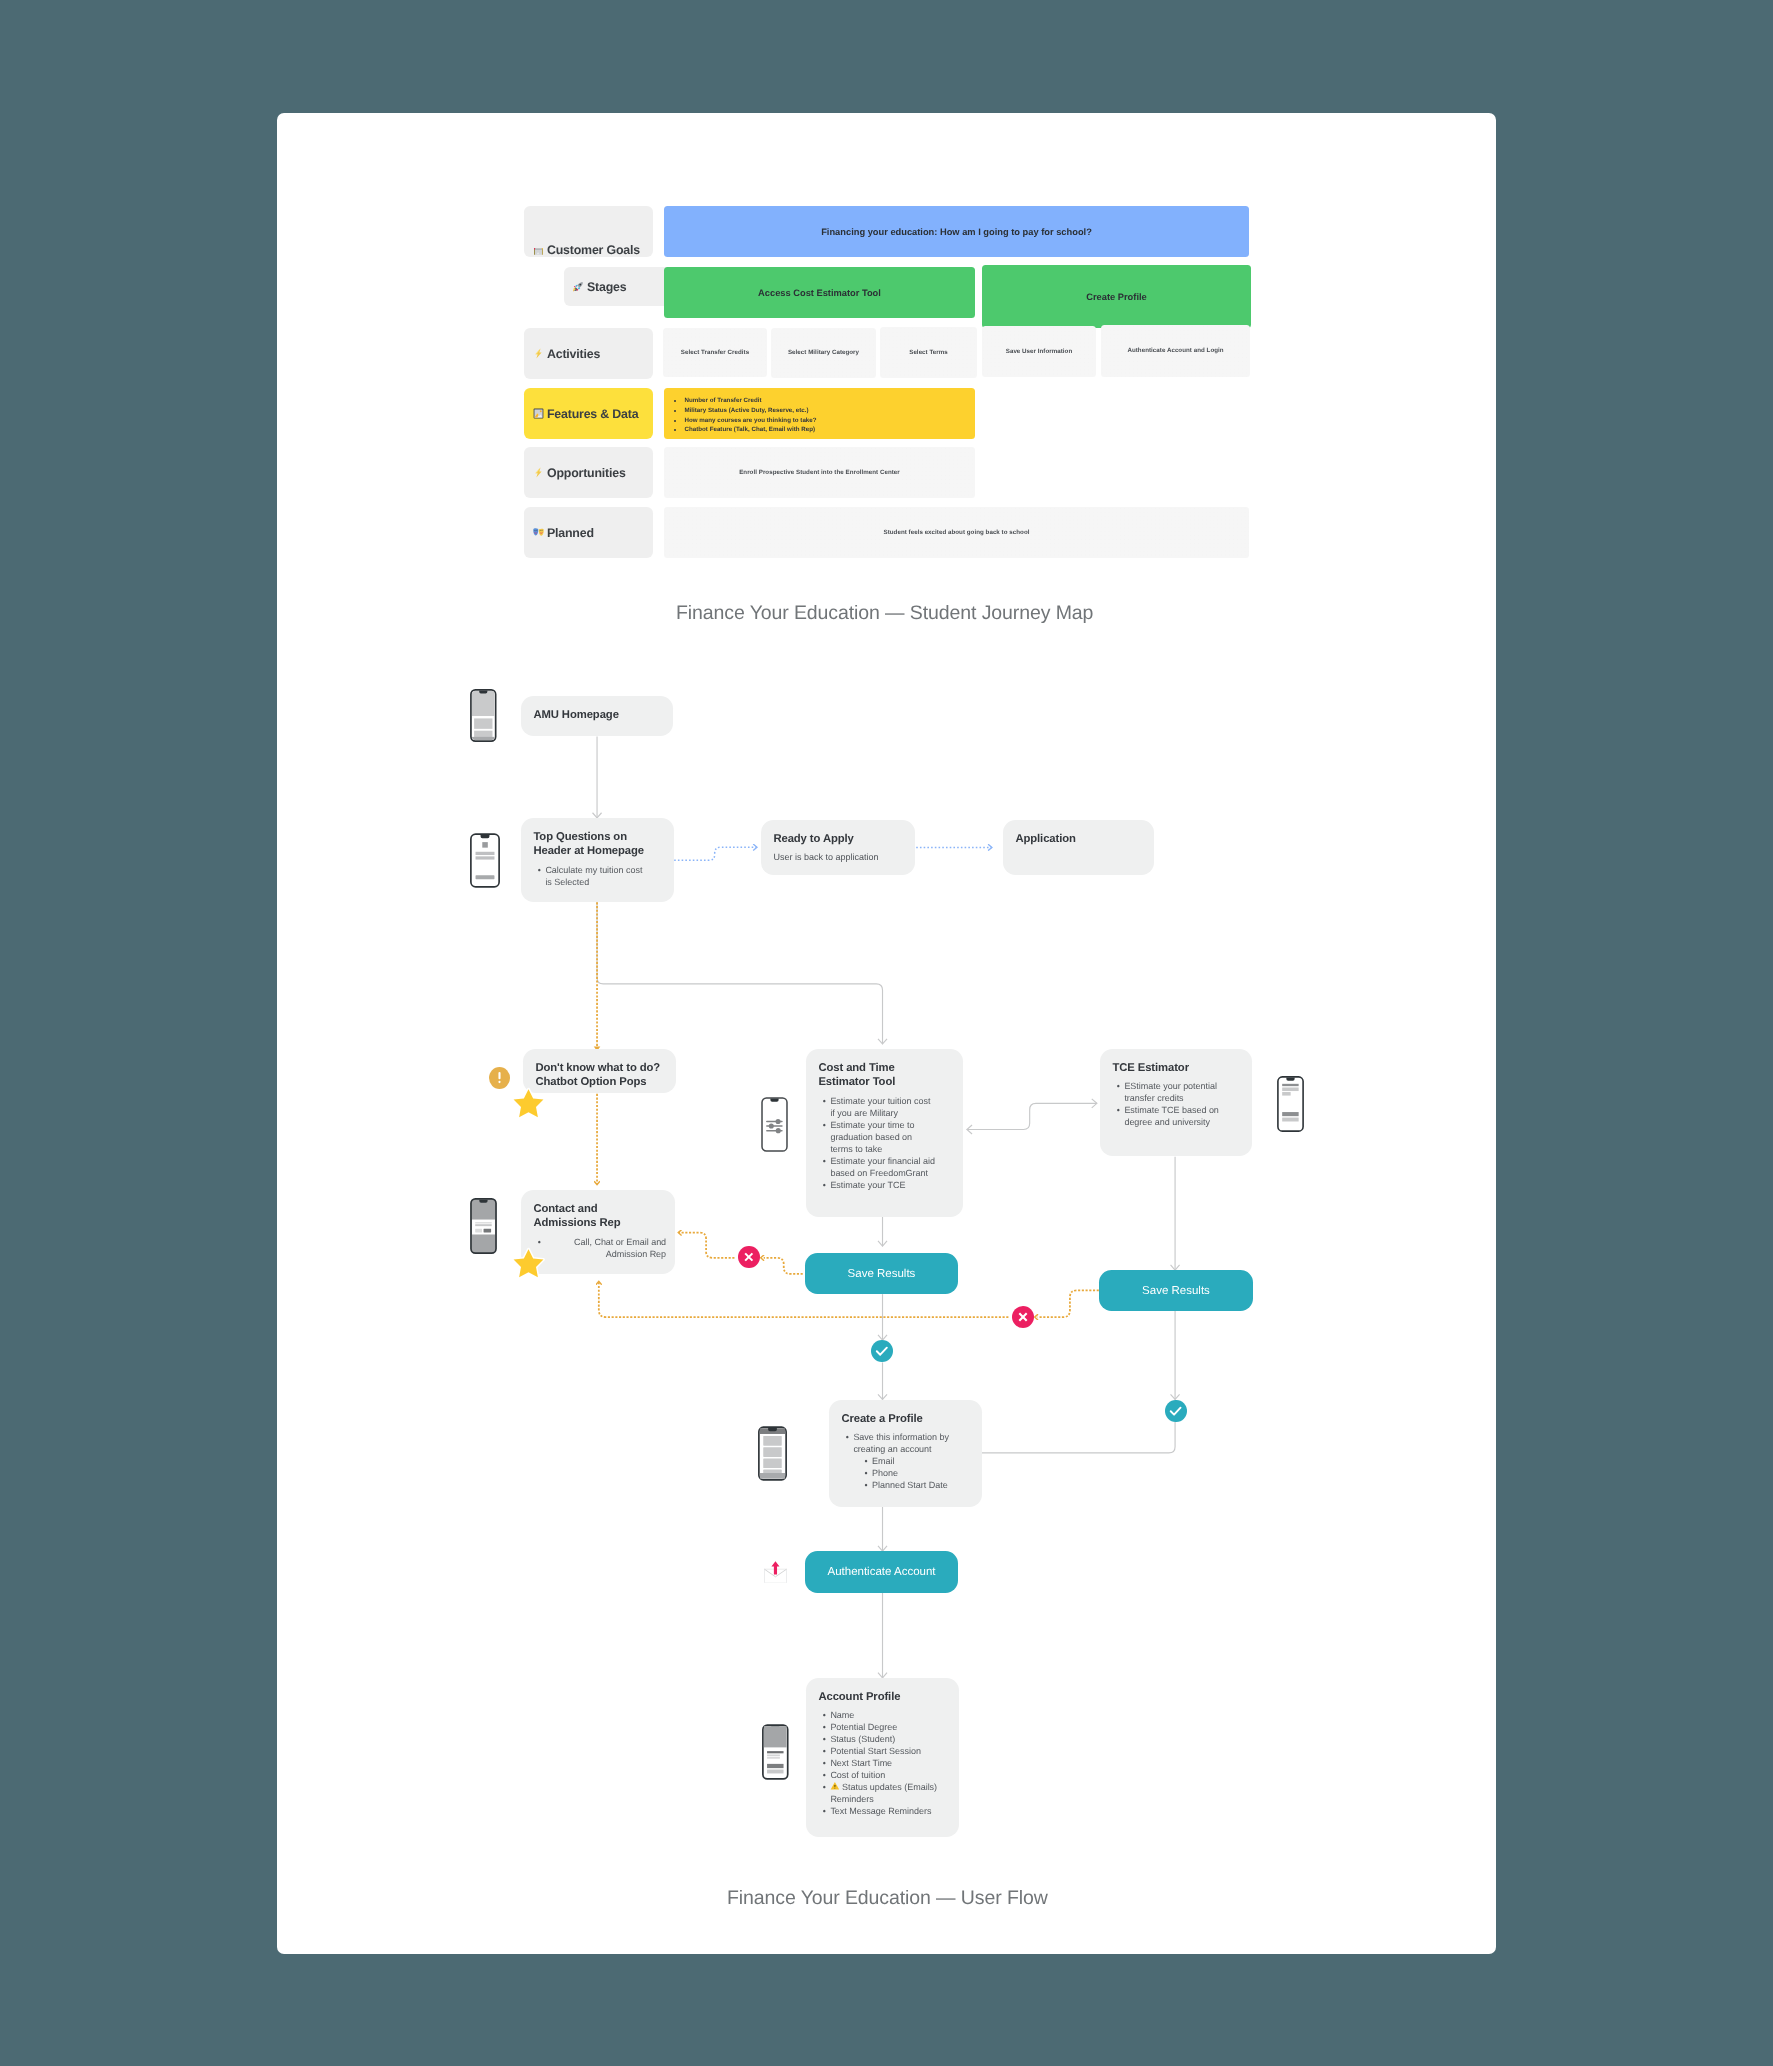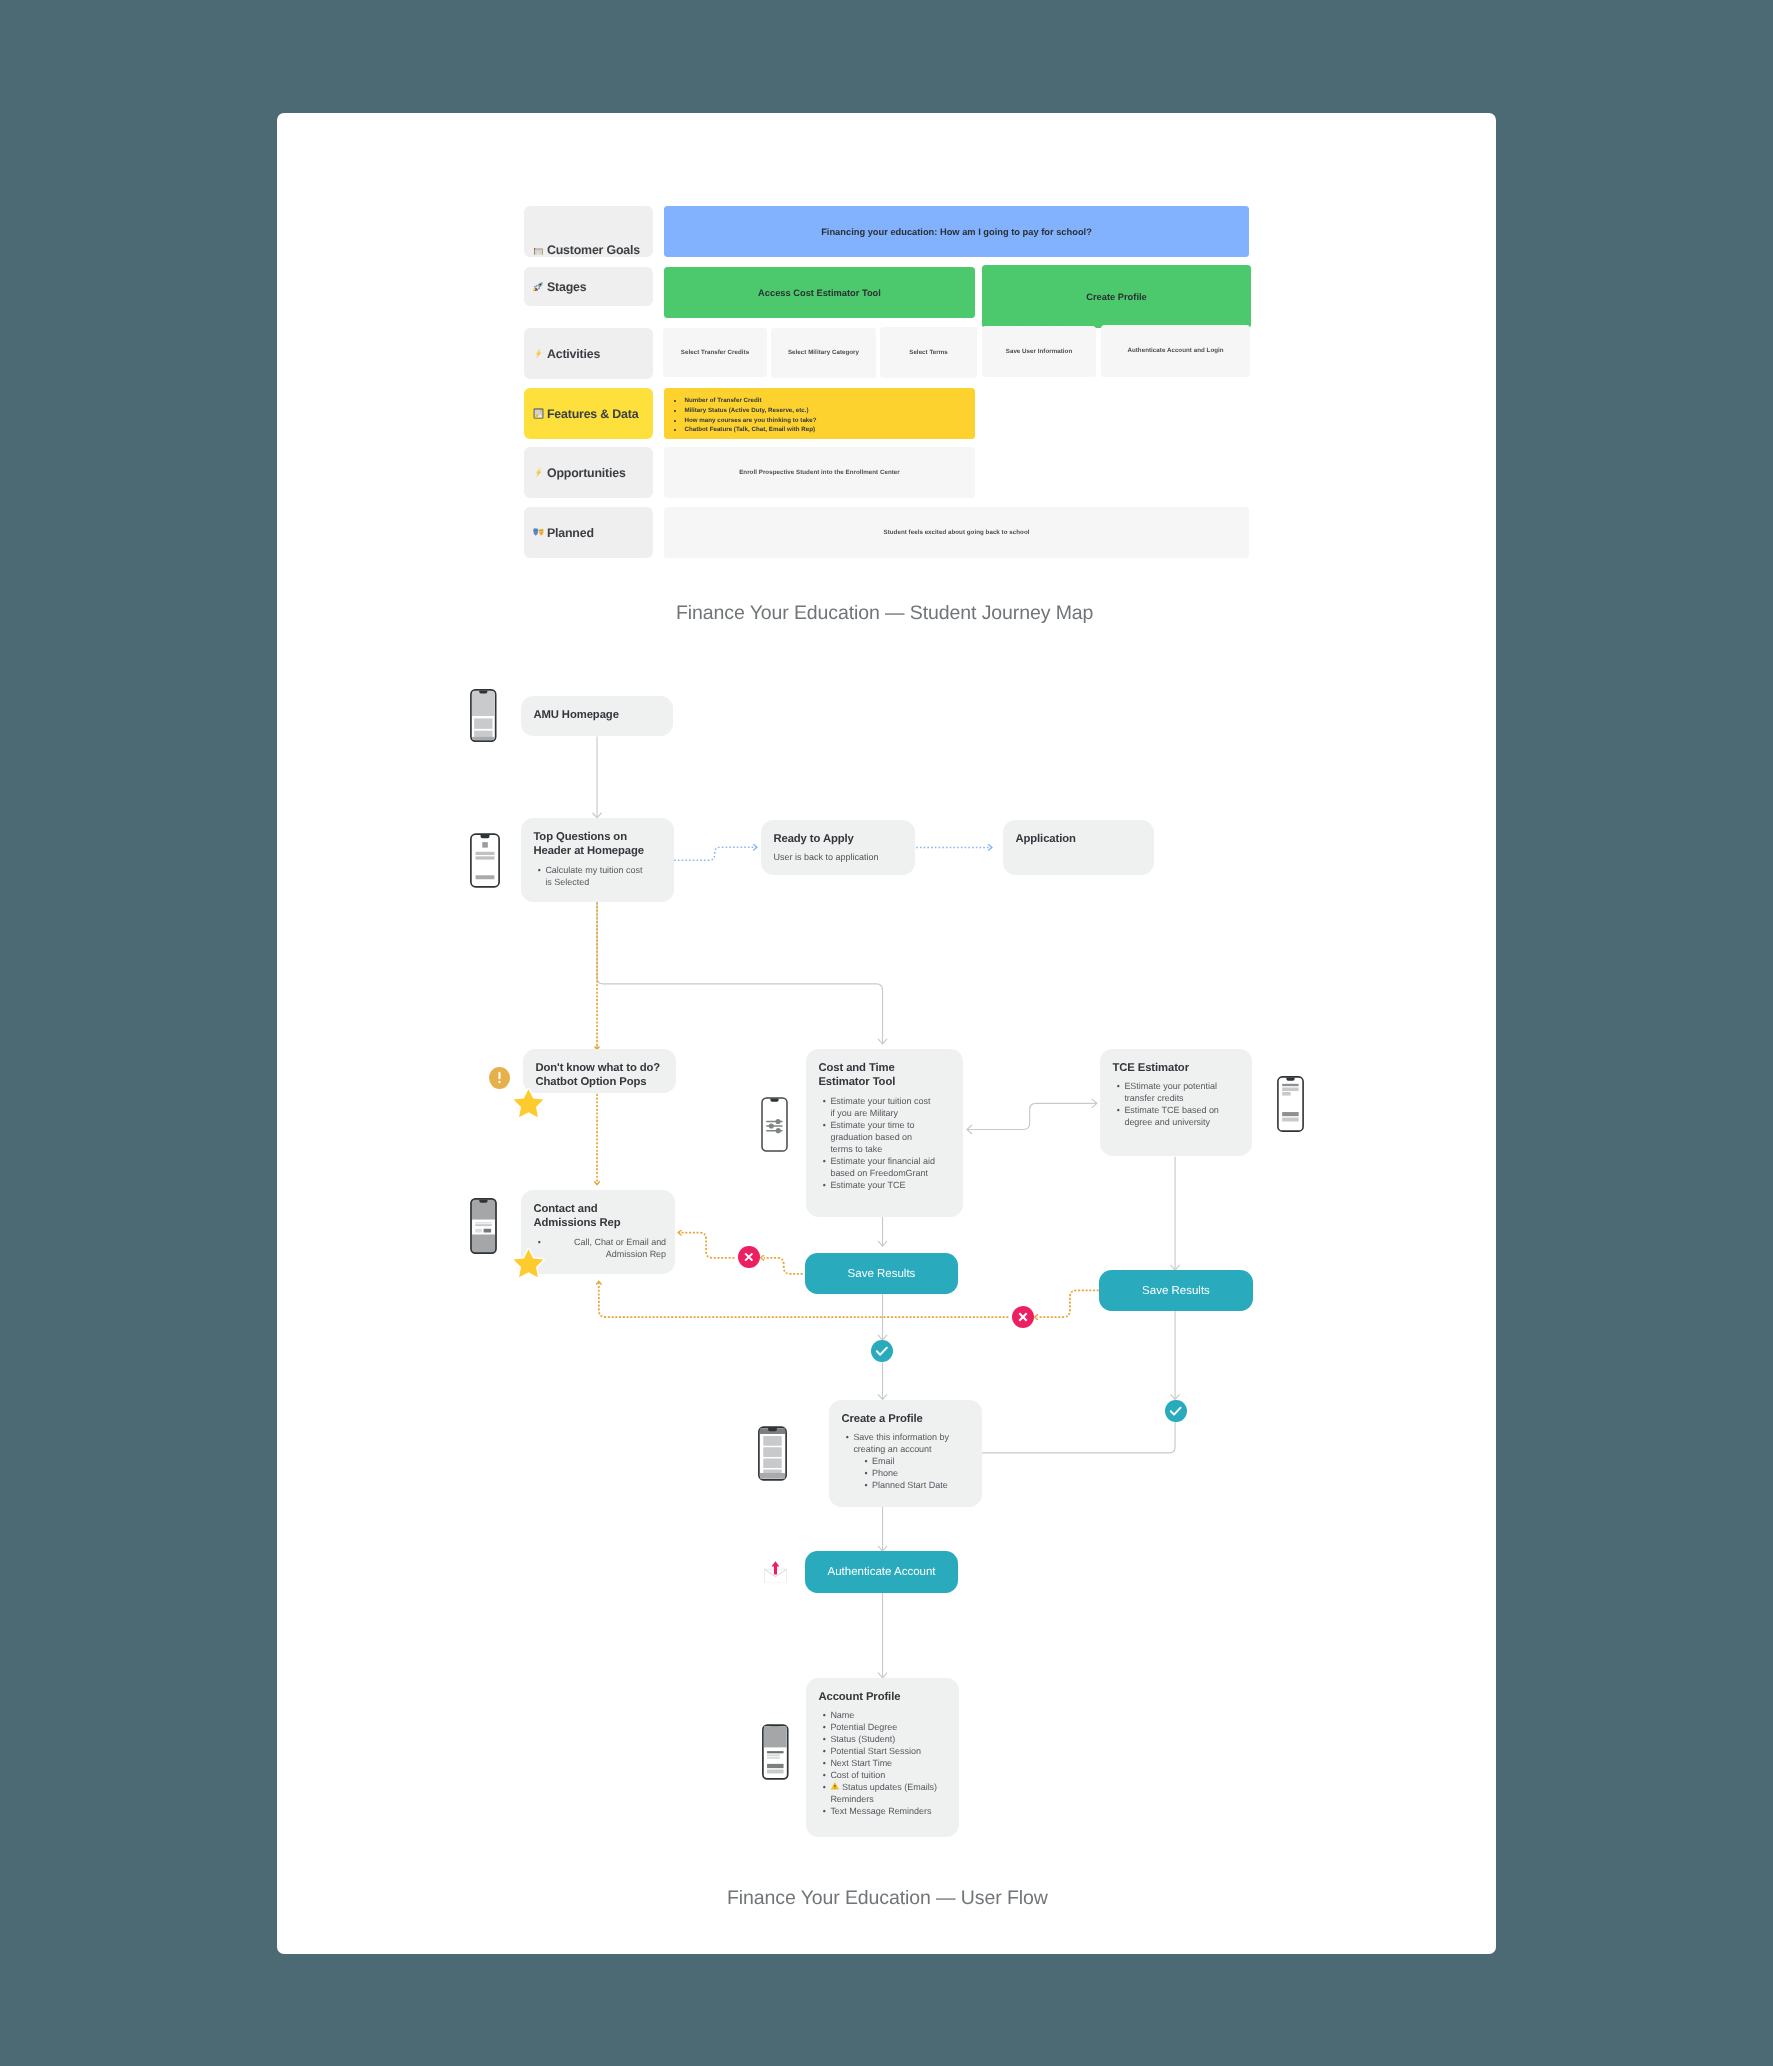--- a/index.html
+++ b/index.html
@@ -63,21 +63,21 @@
         <rect x="2.8" y="4.3" width="10.4" height="8.4" rx="0.5" fill="#d2d4d6"></rect>
         <rect x="2.8" y="3.6" width="10.4" height="1.6" rx="0.4" fill="#989b9e"></rect>
         <path d="M5.2 12.0 L7.4 8.9 L9.4 12.0 Z" fill="#e8eaeb"></path>
       </svg>
       <span class="t">Customer Goals</span>
     </div>
     <div class="jm-cell jm-banner" style="left:140px;top:0px;height:51px;width:585px;background:#82b1fd;">
       <span>Financing your education: How am I going to pay for school?</span>
     </div>
 
-    <div class="jm-lbl" style="top:61px;height:39px;">
+    <div class="jm-lbl" style="top:61px;height:39px;margin-left:40px;">
       <svg class="jm-ico" viewBox="0 0 16 16">
         <path d="M14.3 1.7c-2.1-.3-4.4.6-6 2.2L6 6.2l3.6 3.6 2.3-2.3c1.6-1.6 2.5-3.8 2.4-5.8z" fill="#9aa0a6"></path>
         <circle cx="10.6" cy="5.2" r="1.35" fill="#2f3337"></circle>
         <path d="M5.2 5.3 3.3 7.2l1.6 1.6 1.9-1.9z" fill="#45b8e0"></path>
         <path d="M8.8 8.9 7 10.7l1.6 1.6 1.9-1.9z" fill="#45b8e0"></path>
         <path d="M4.0 9.0 1.6 11.4l0.3 2.7 2.7.3 2.4-2.4z" fill="#5a6066"></path>
         <path d="M4.1 12.0c-.9.9-2.6 1.0-3.4 1.0.1-.9.2-2.6 1.1-3.5z" fill="#f2c94c"></path>
         <path d="M3.3 12.8c-.5.5-1.5.6-2.0.6.1-.5.2-1.5.7-2.0z" fill="#fde03c"></path>
         <path d="M2.0 14.0c-.6.6-1.5.9-2.0.8.1-.5.4-1.4 1.0-1.9z" fill="#f7b731"></path>
         <circle cx="6.3" cy="12.9" r="1.2" fill="#ed1e5e"></circle>

